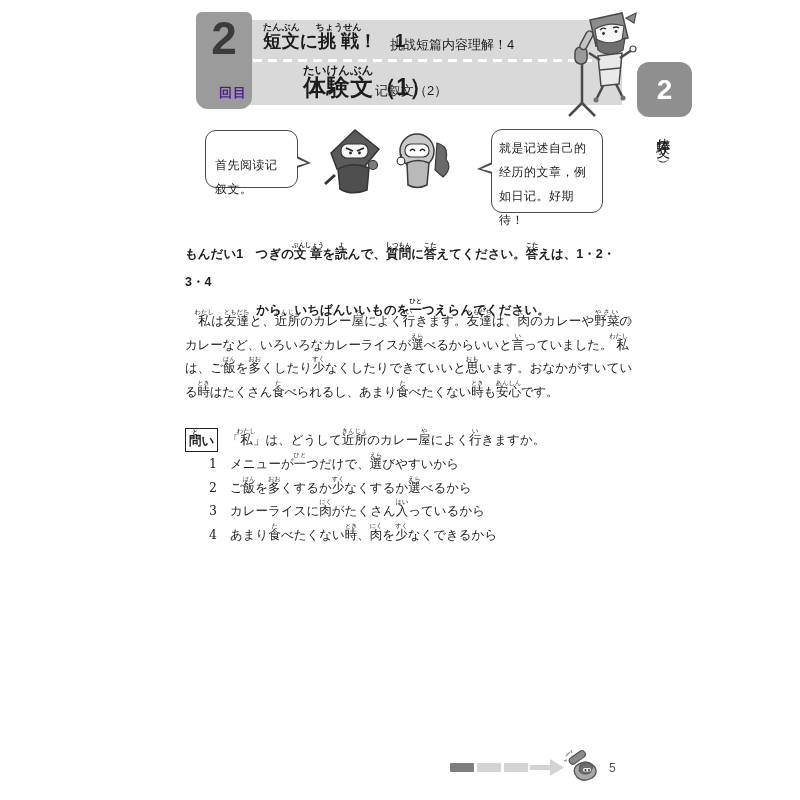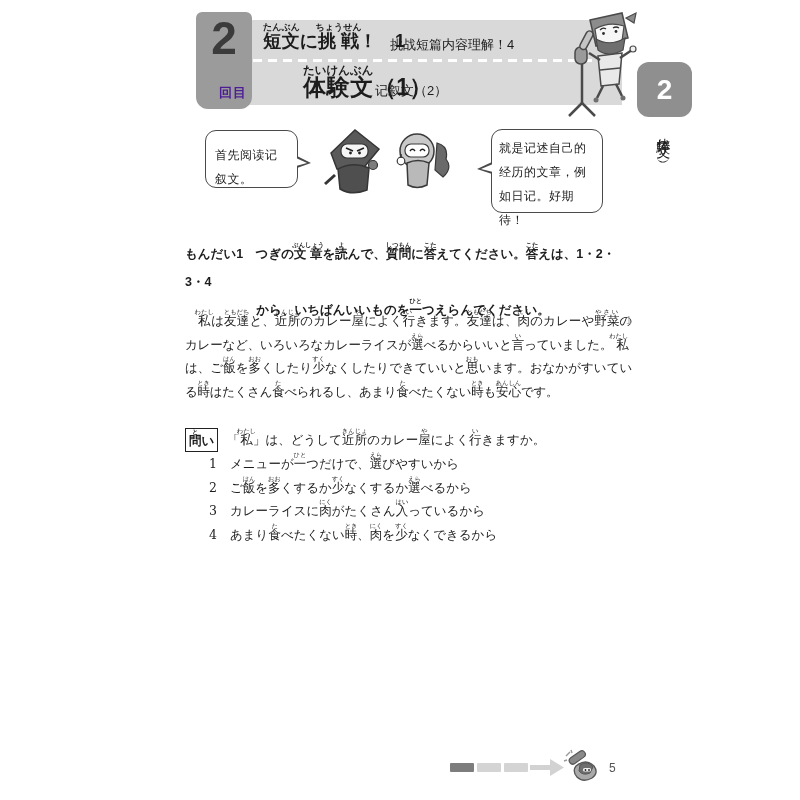--- a/index.html
+++ b/index.html
@@ -26,21 +26,21 @@
   
   .side-tab{left:637px;top:62px;width:55px;height:55px;background:#8f8f8f;border-radius:12px;
             display:flex;align-items:center;justify-content:center;z-index:2;}
   .side-tab-number{color:#fff;font-size:28px;font-weight:bold;}
   .side-tab-label{left:655px;top:127px;writing-mode:vertical-rl;text-orientation:mixed;
                   font-size:14px;letter-spacing:3px;font-weight:500;}
 
   
   .bubble{border:1.5px solid #4a4a4a;border-radius:11px;background:#fff;box-sizing:border-box;
           font-family:"DejaVu Serif",serif;font-size:12px;line-height:24px;letter-spacing:.5px;}
-  .bubble-left{left:205px;top:130px;width:93px;height:58px;padding:12px 9px;}
+  .bubble-left{left:205px;top:130px;width:93px;height:58px;padding:22px 9px;}
   .bubble-left::before{content:"";position:absolute;right:-14px;top:25px;width:0;height:0;
       border-top:7px solid rgba(0,0,0,0);border-bottom:5px solid rgba(0,0,0,0);border-left:14px solid #4a4a4a;}
   .bubble-left::after{content:"";position:absolute;right:-10px;top:27px;width:0;height:0;
       border-top:5px solid rgba(0,0,0,0);border-bottom:3px solid rgba(0,0,0,0);border-left:11px solid #fff;}
   .bubble-right{left:474px;top:129px;width:112px;height:84px;padding:6px 7px;margin-left:17px;}
   .bubble-right::before{content:"";position:absolute;left:-15px;top:32px;width:0;height:0;
       border-top:7px solid rgba(0,0,0,0);border-bottom:5px solid rgba(0,0,0,0);border-right:15px solid #4a4a4a;}
   .bubble-right::after{content:"";position:absolute;left:-11px;top:34px;width:0;height:0;
       border-top:5px solid rgba(0,0,0,0);border-bottom:3px solid rgba(0,0,0,0);border-right:12px solid #fff;}
   .duo{left:321px;top:127px;width:132px;height:78px;}

